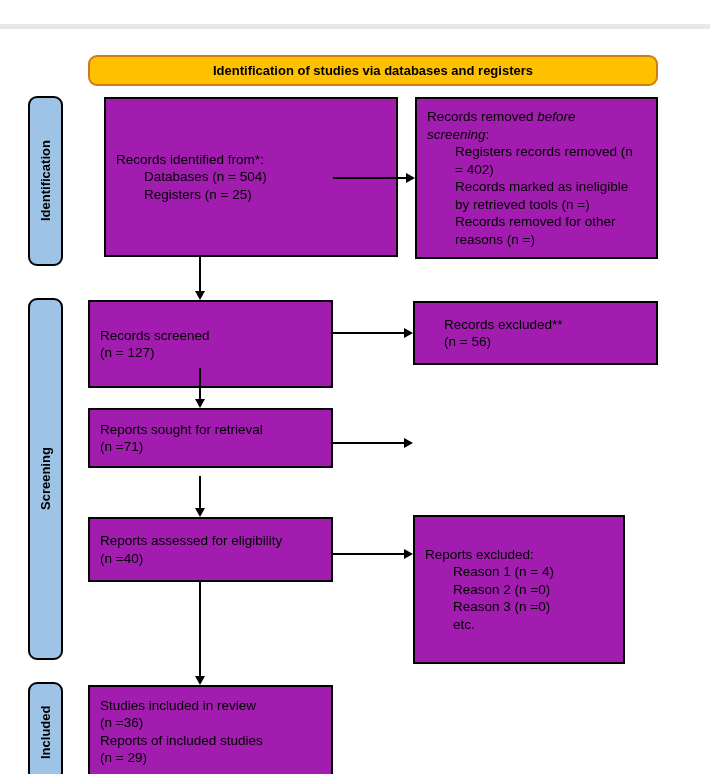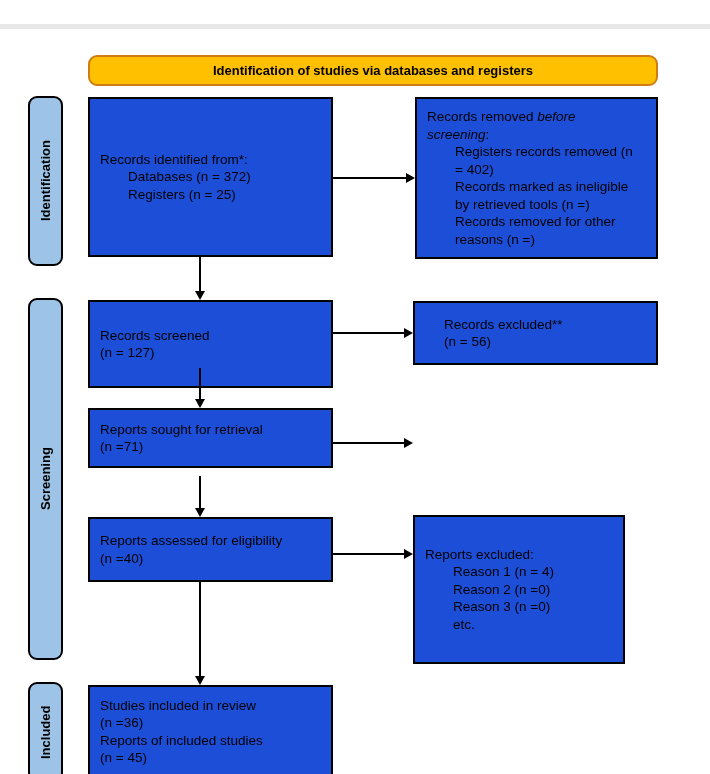--- a/index.html
+++ b/index.html
@@ -33,29 +33,29 @@
     background: #9DC3E6; border: 2px solid #000000; border-radius: 9px;
     box-sizing: border-box;
     display: flex; align-items: center; justify-content: center;
     font-size: 13px; font-weight: bold; color: #000;
     writing-mode: vertical-rl; transform: rotate(180deg);
   }
   .stage-identification { top: 72px;  height: 170px; }
   .stage-screening      { top: 274px; height: 362px; }
   .stage-included       { top: 658px; height: 100px; }
   .box {
-    position: absolute; background: #1d4ed8; border: 2px solid #000000;
+    position: absolute; background: #a21caf; border: 2px solid #000000;
     box-sizing: border-box;
     display: flex; flex-direction: column; justify-content: center;
     padding: 4px 6px 4px 10px;
     font-size: 13.5px; line-height: 17.5px; color: #000;
   }
   .line { white-space: nowrap; }
   .ind  { margin-left: 28px; }
-  .b1L { left: 88px;  top: 73px;  width: 245px; height: 160px; }
+  .b1L { left: 104px;  top: 73px;  width: 294px; height: 160px; }
   .b1R { left: 415px; top: 73px;  width: 243px; height: 162px; }
   .b2L { left: 88px;  top: 276px; width: 245px; height: 88px; }
   .b2R { left: 413px; top: 277px; width: 245px; height: 64px; padding-left: 29px; }
   .b3L { left: 88px;  top: 384px; width: 245px; height: 60px; }
   .b3R { left: 413px; top: 388px; width: 245px; height: 67px; }
   .b4L { left: 88px;  top: 493px; width: 245px; height: 65px; }
   .b4R { left: 413px; top: 491px; width: 212px; height: 149px; }
   .b5L { left: 88px;  top: 661px; width: 245px; height: 93px; }
   .hline { position: absolute; height: 2px; background: #000; }
   .vline { position: absolute; width: 2px;  background: #000; }
@@ -95,21 +95,21 @@
   </div>
   <div class="stage stage-screening">
     <span>Screening</span>
   </div>
   <div class="stage stage-included">
     <span>Included</span>
   </div>
 
   <div class="box b1L">
     <div class="line">Records identified from*:</div>
-    <div class="line ind">Databases (n = 372)</div>
+    <div class="line ind">Databases (n = 504)</div>
     <div class="line ind">Registers (n = 25)</div>
   </div>
 
   <div class="box b1R">
     <div class="line"><span>Records removed </span><i>before</i></div>
     <div class="line"><i>screening</i><span>:</span></div>
     <div class="line ind">Registers records removed (n</div>
     <div class="line ind">= 402)</div>
     <div class="line ind">Records marked as ineligible</div>
     <div class="line ind">by retrieved tools (n =)</div>
@@ -140,21 +140,21 @@
     <div class="line ind">Reason 1 (n = 4)</div>
     <div class="line ind">Reason 2 (n =0)</div>
     <div class="line ind">Reason 3 (n =0)</div>
     <div class="line ind">etc.</div>
   </div>
 
   <div class="box b5L">
     <div class="line">Studies included in review</div>
     <div class="line">(n =36)</div>
     <div class="line">Reports of included studies</div>
-    <div class="line">(n = 45)</div>
+    <div class="line">(n = 29)</div>
   </div>
 
   <div class="hline h1"></div>
   <div class="arr-r h1a"></div>
   <div class="hline h2"></div>
   <div class="arr-r h2a"></div>
   <div class="hline h3"></div>
   <div class="arr-r h3a"></div>
   <div class="hline h4"></div>
   <div class="arr-r h4a"></div>

